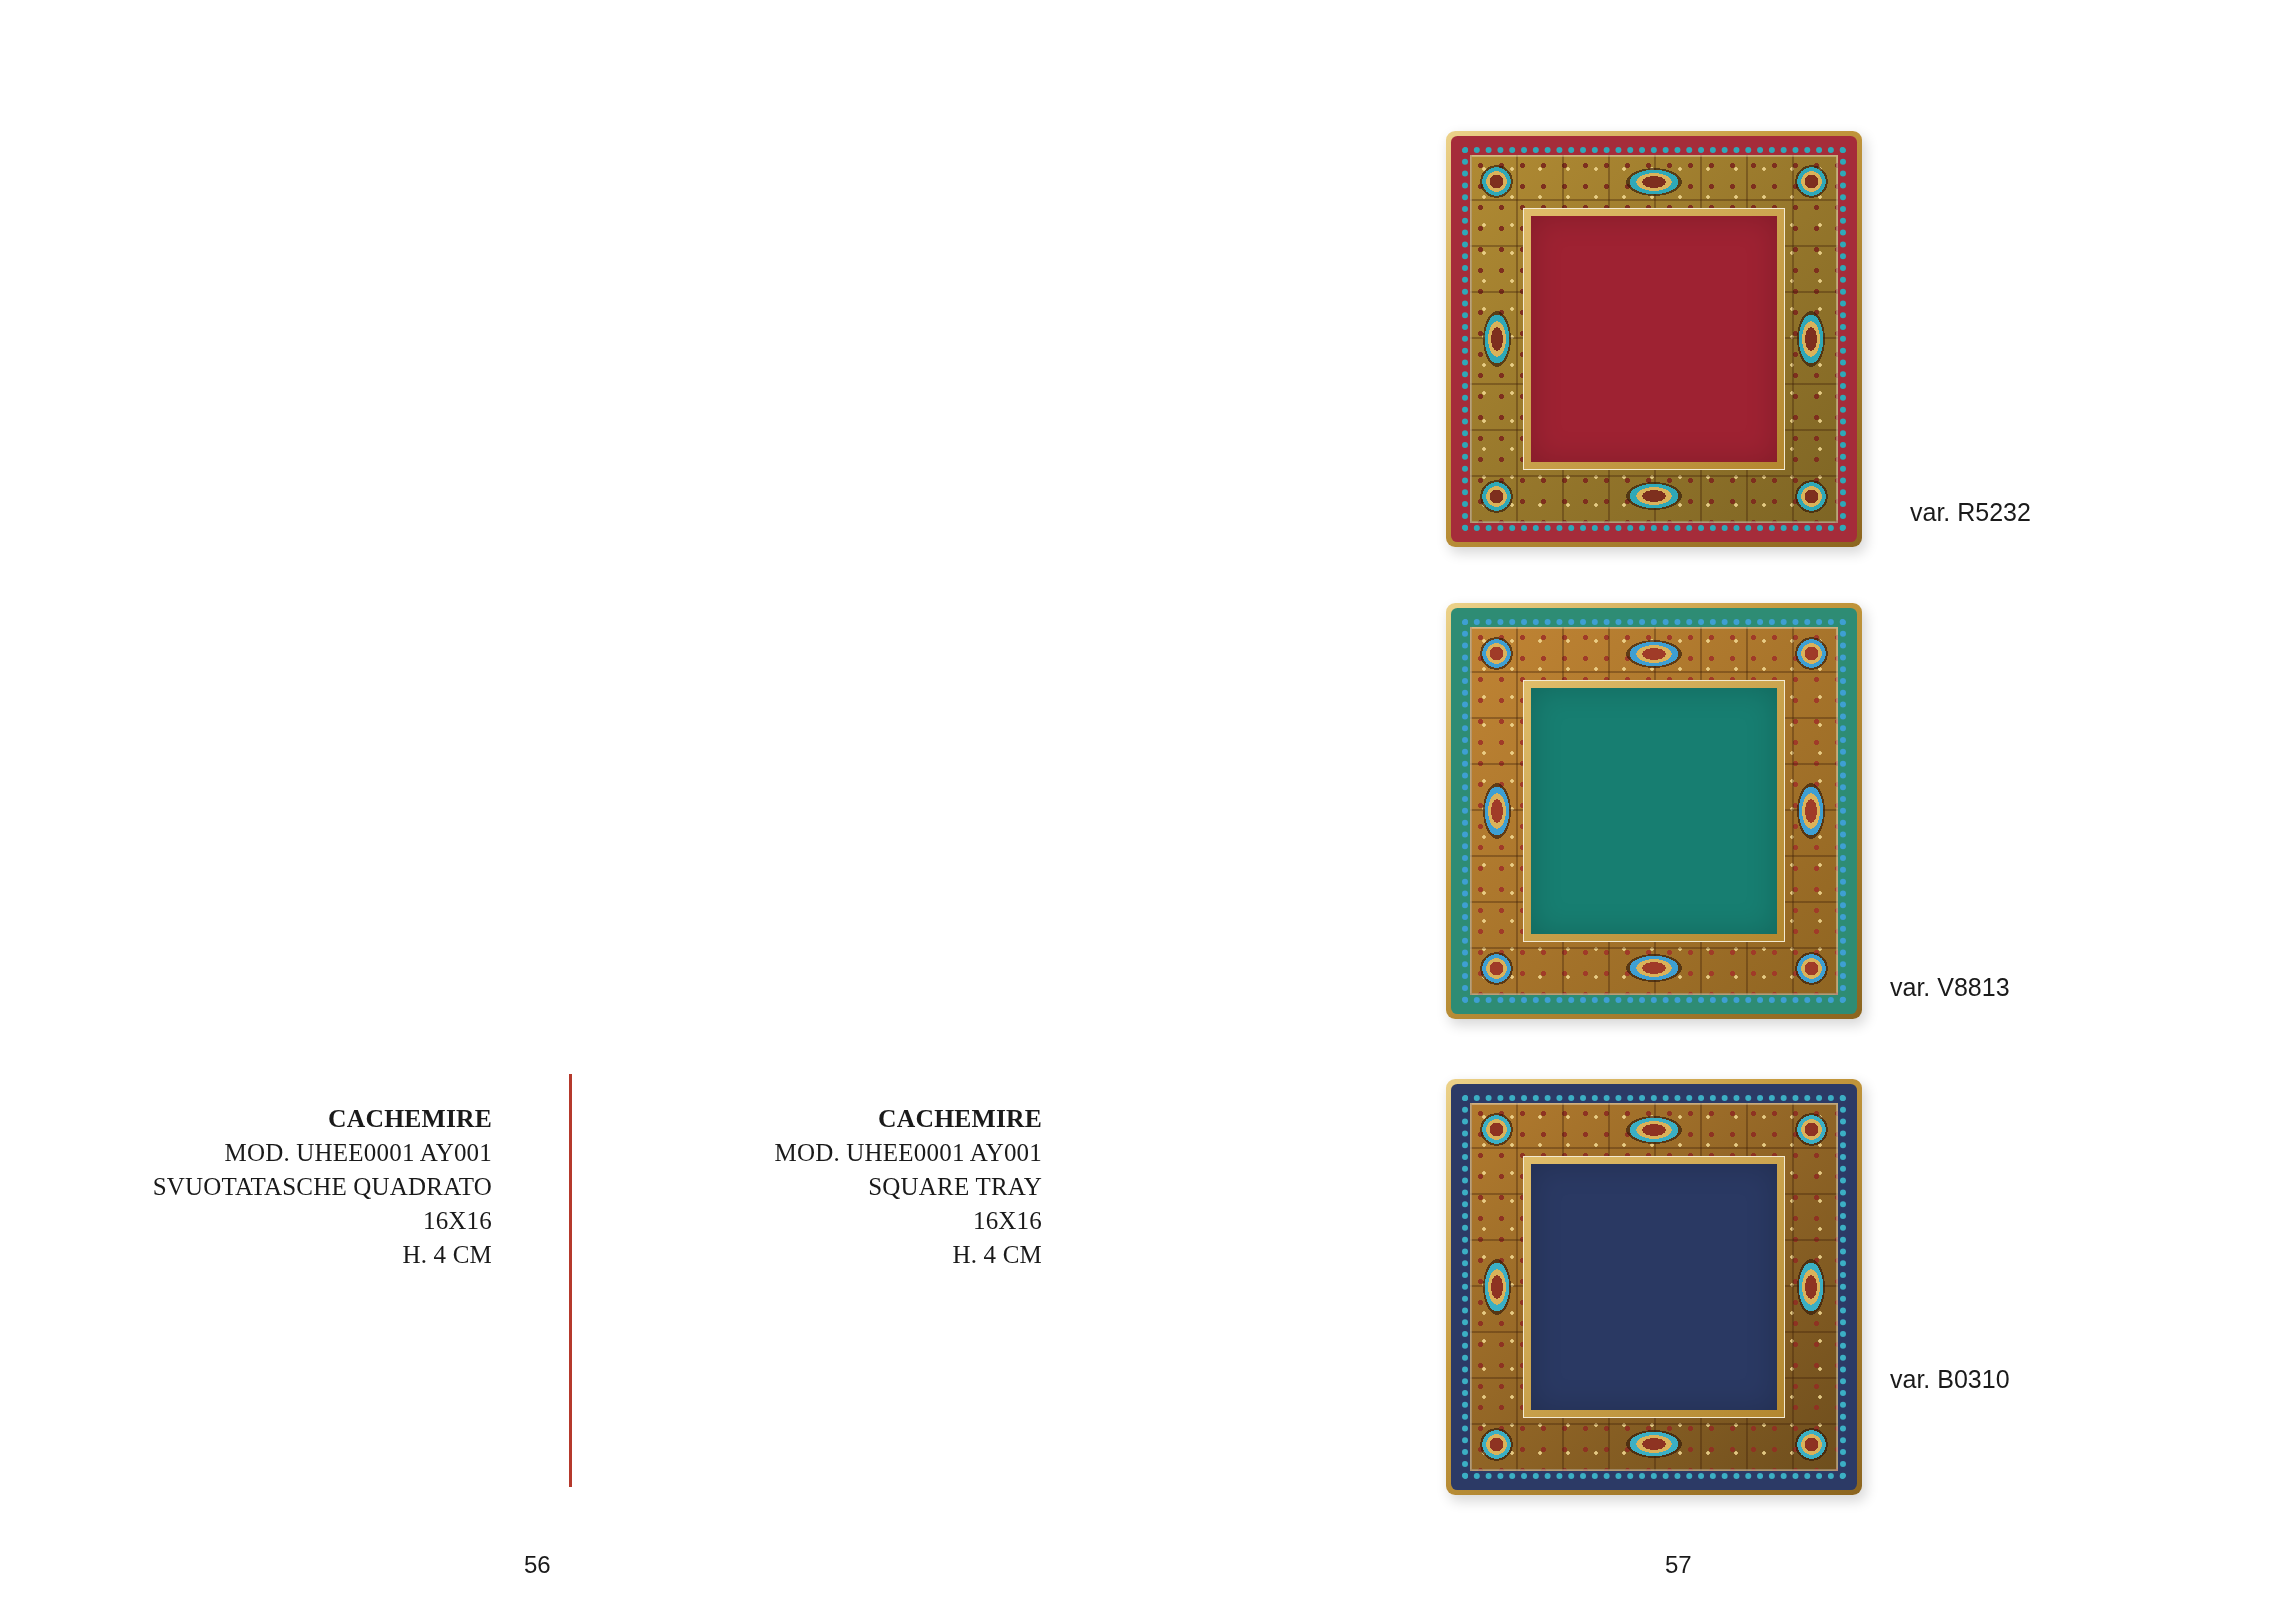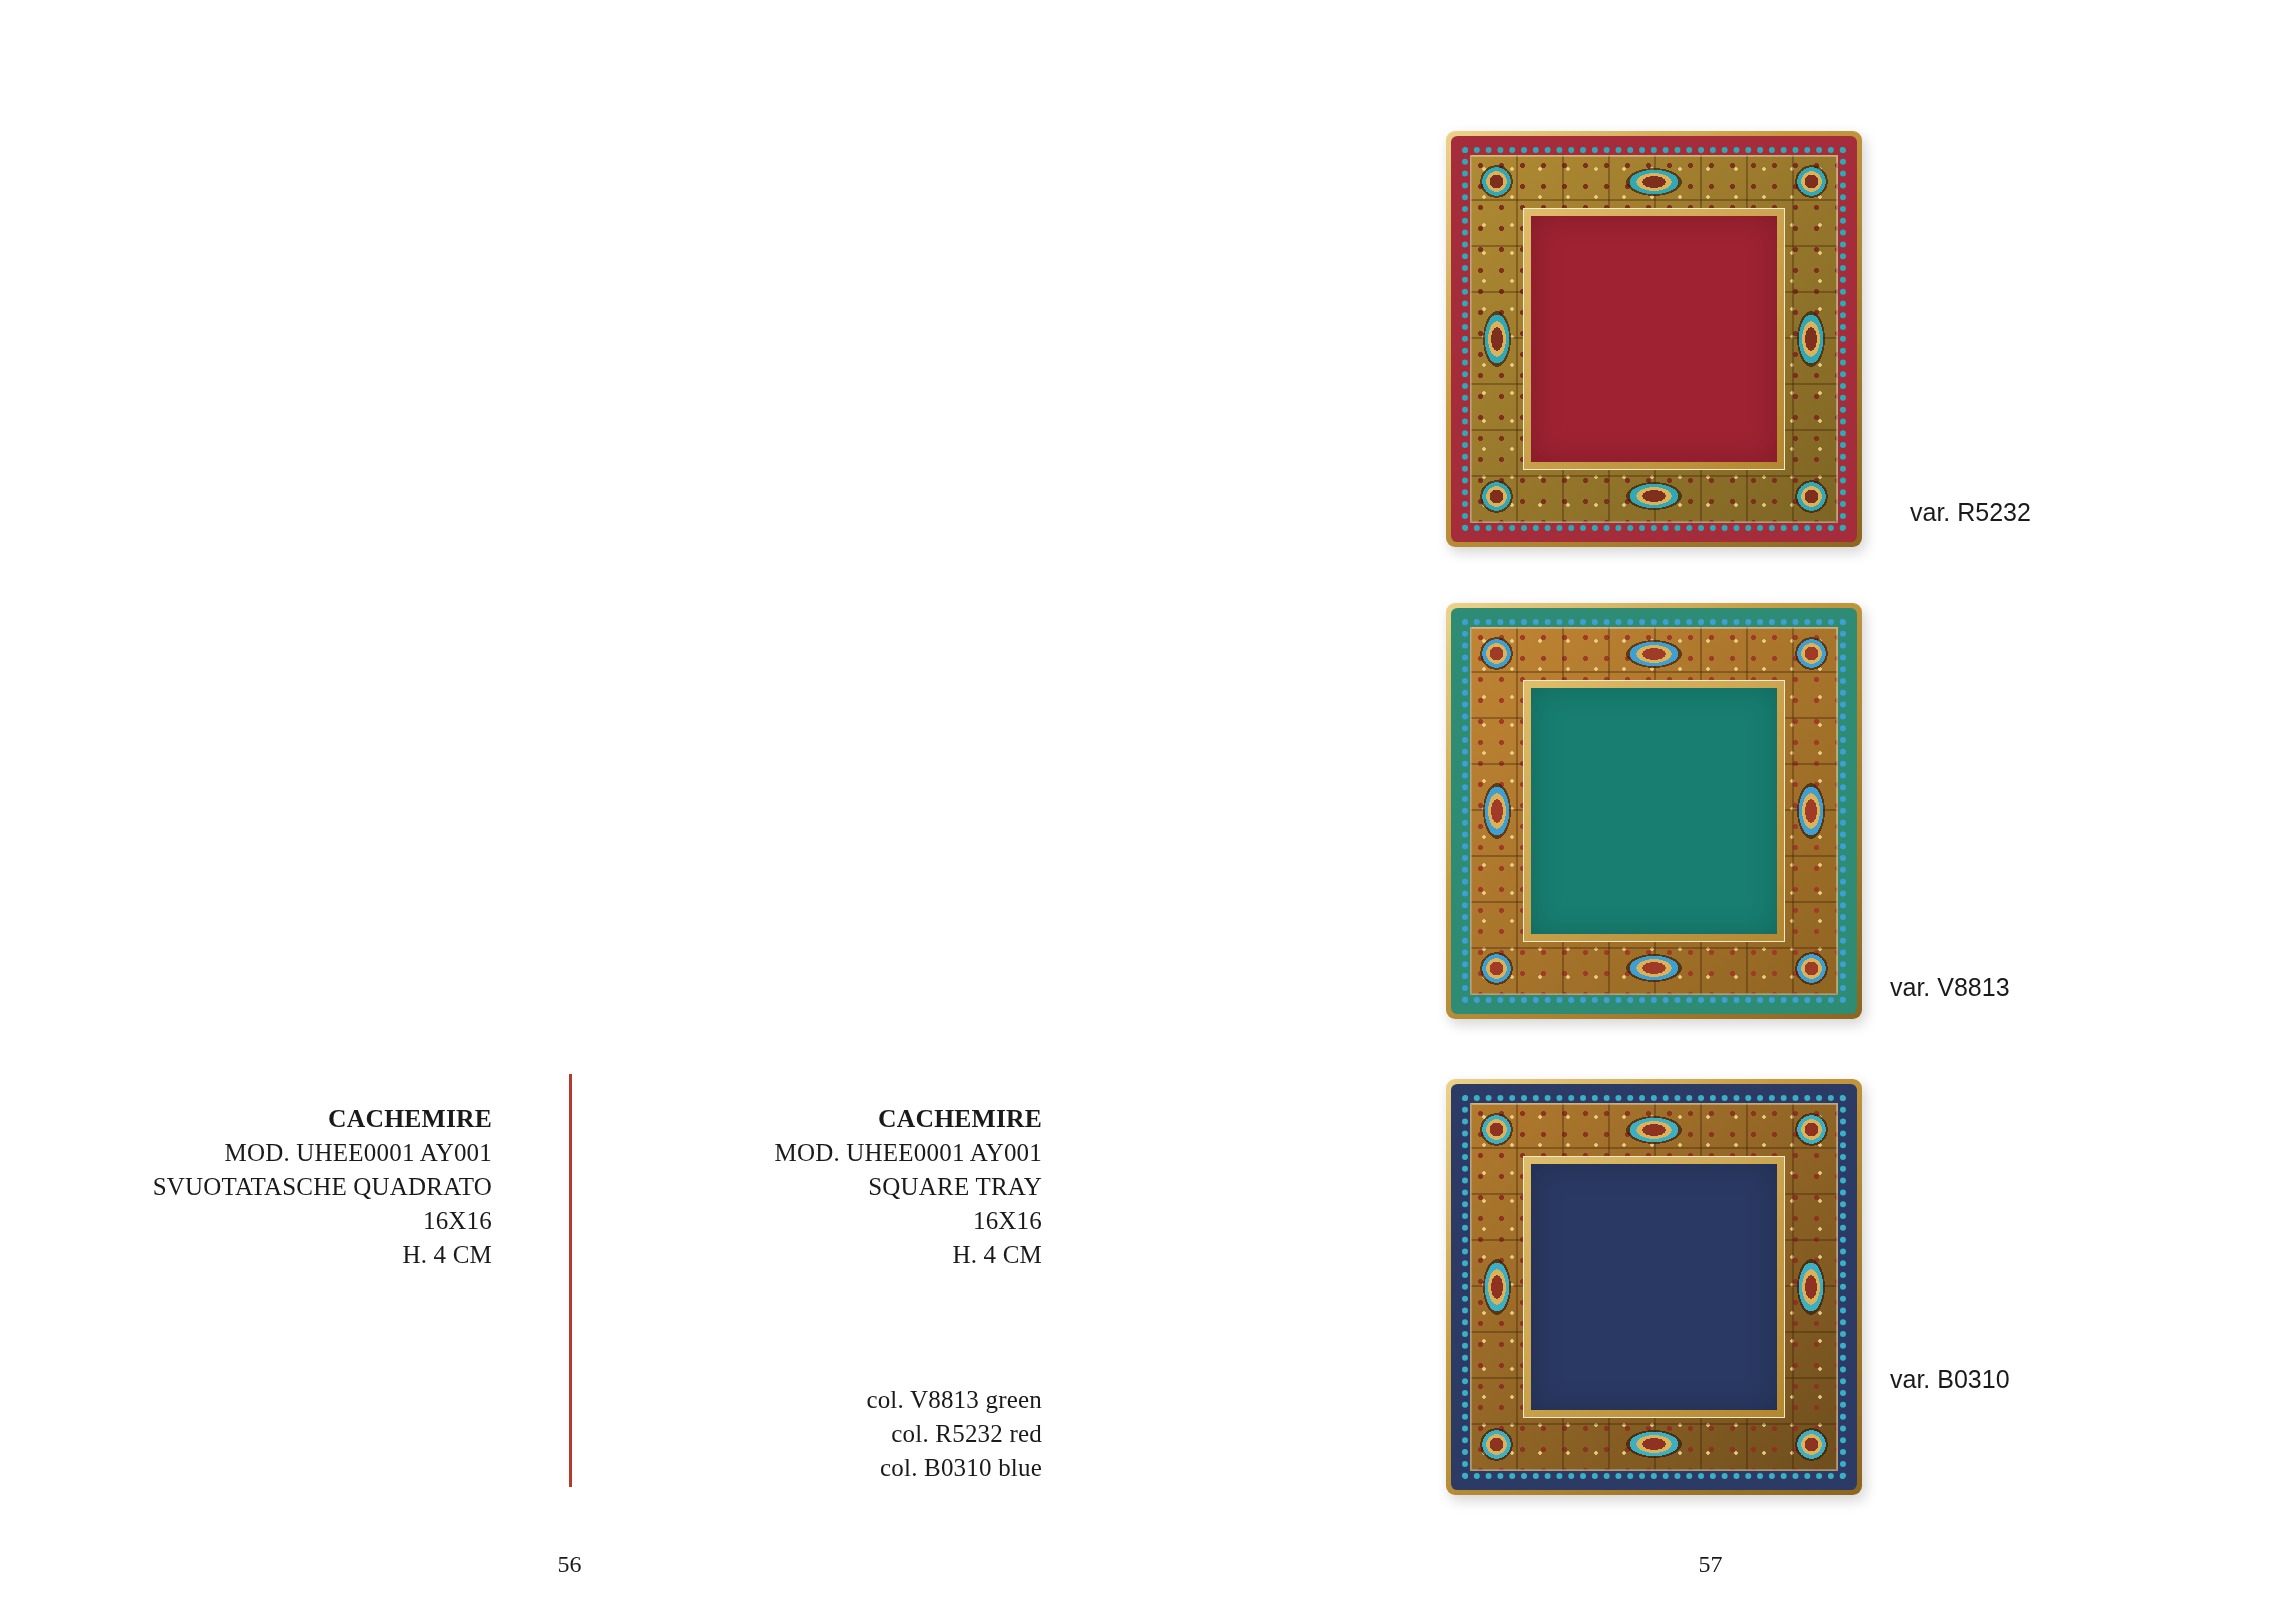--- a/index.html
+++ b/index.html
@@ -36,25 +36,24 @@
     top: 1074px;
     width: 2.7px;
     height: 413px;
     background: var(--divider, #b5392c);
   }
 
   .page-number {
     position: absolute;
     top: 1551px;
     width: 91px;
-    text-align: center;
+    text-align: left;
     font-size: 24px;
     line-height: 27.4px;
     color: var(--text, #1a1a1a);
-    font-family: Liberation Serif, serif;
   }
   .page-number.left { left: 524px; }
   .page-number.right { left: 1665px; }
 
   
   .variant-label {
     position: absolute;
     left: 1890px;
     width: 256px;
     font-size: 25px;
@@ -160,25 +159,20 @@
   <div class="divider"></div>
 
   <div class="spec-block spec-english">
     <div class="spec-title">CACHEMIRE</div>
     <div>MOD. UHEE0001 AY001</div>
     <div>SQUARE TRAY</div>
     <div>16X16</div>
     <div>H. 4 CM</div>
   </div>
 
-  <div class="spec-block color-english">
-    <div>col. V8813 green</div>
-    <div>col. R5232 red</div>
-    <div>col. B0310 blue</div>
-  </div>
 
   <div class="tray tray-red" style="--center: #9e2232; --band: #a52c3a; --accent: #2fa8b8; --o1: #b08a33; --o2: #7e6524; --detail: #7e2f1e;">
     <div class="tray-band">
       <div class="tray-trim">
         <div class="tray-ornate">
           <div class="medallion med-corner med-tl"></div>
           <div class="medallion med-corner med-tr"></div>
           <div class="medallion med-corner med-bl"></div>
           <div class="medallion med-corner med-br"></div>
           <div class="medallion med-h med-top"></div>

